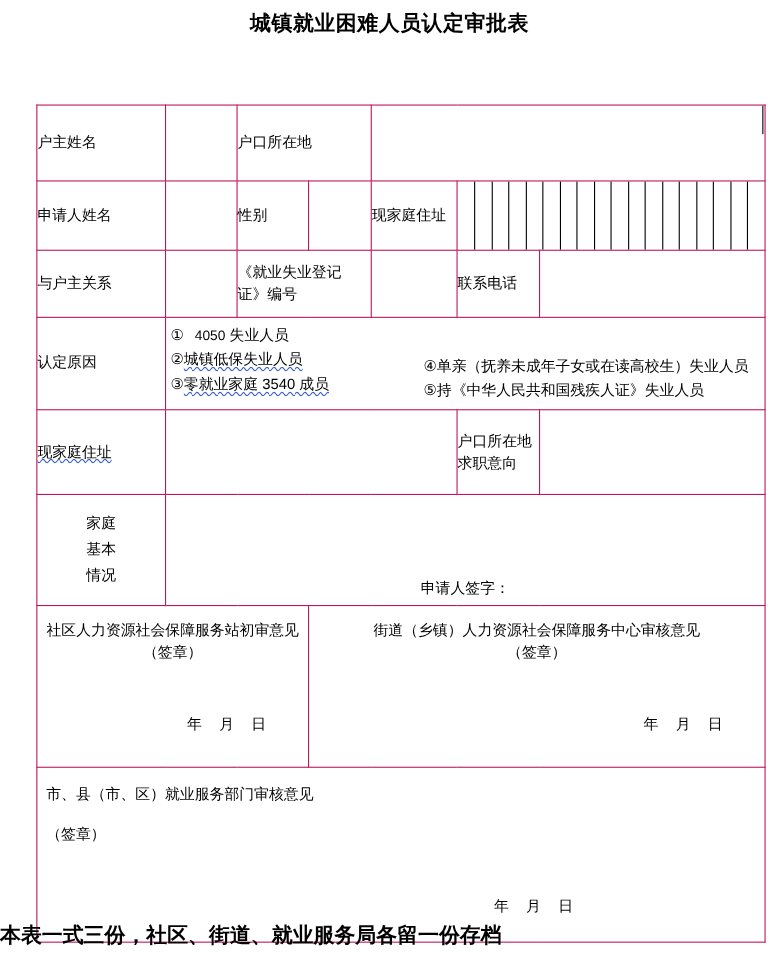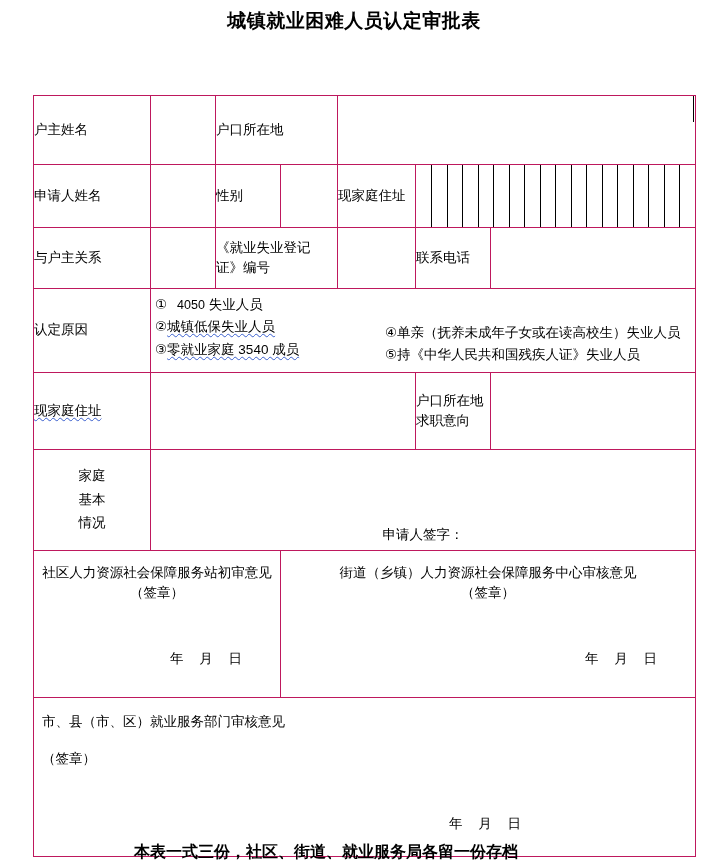--- a/index.html
+++ b/index.html
@@ -208,22 +208,21 @@
     font-size: 13.5px;
     letter-spacing: 6px;
   }
 
   
   .footer-note {
     position: absolute;
     left: 0;
     bottom: 5px;
     width: 652px;
-    text-align: center;
-    font-size: 16px;
+    font-size: 19px;
     font-weight: bold;
   }
 
   
   .stray-tick {
     position: absolute;
     left: 693px;
     top: 96px;
     width: 1px;
     height: 26px;

